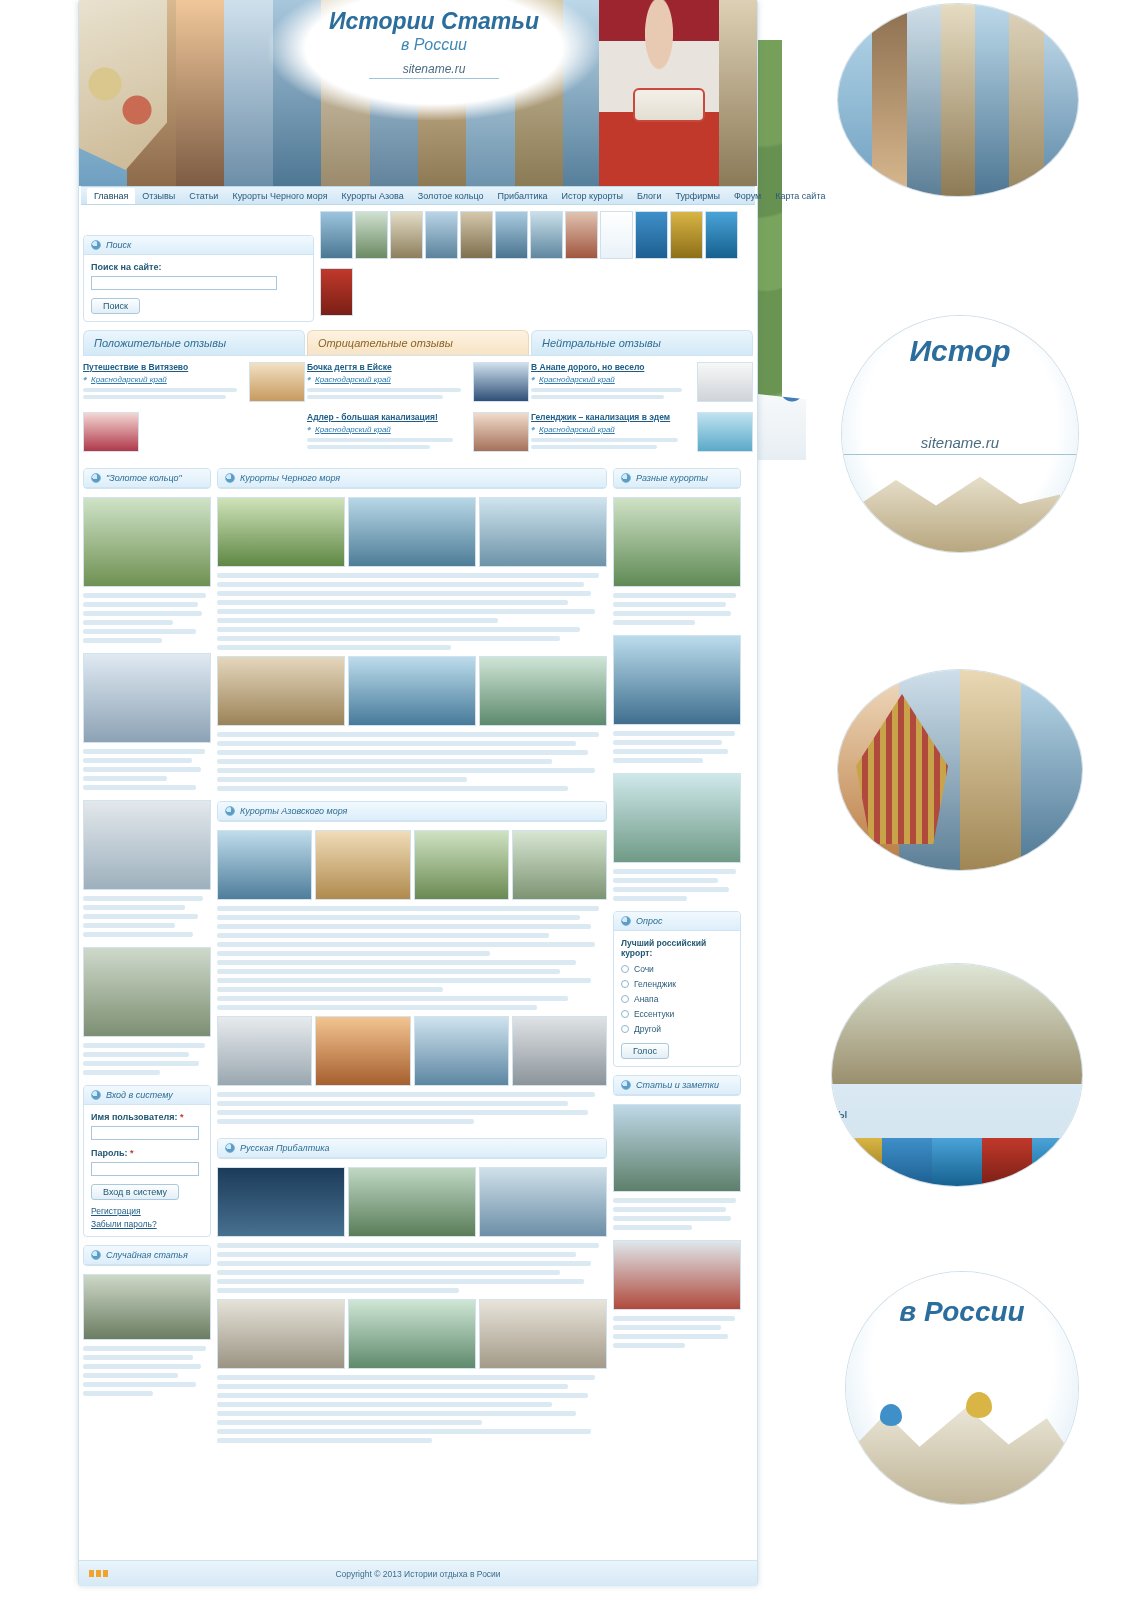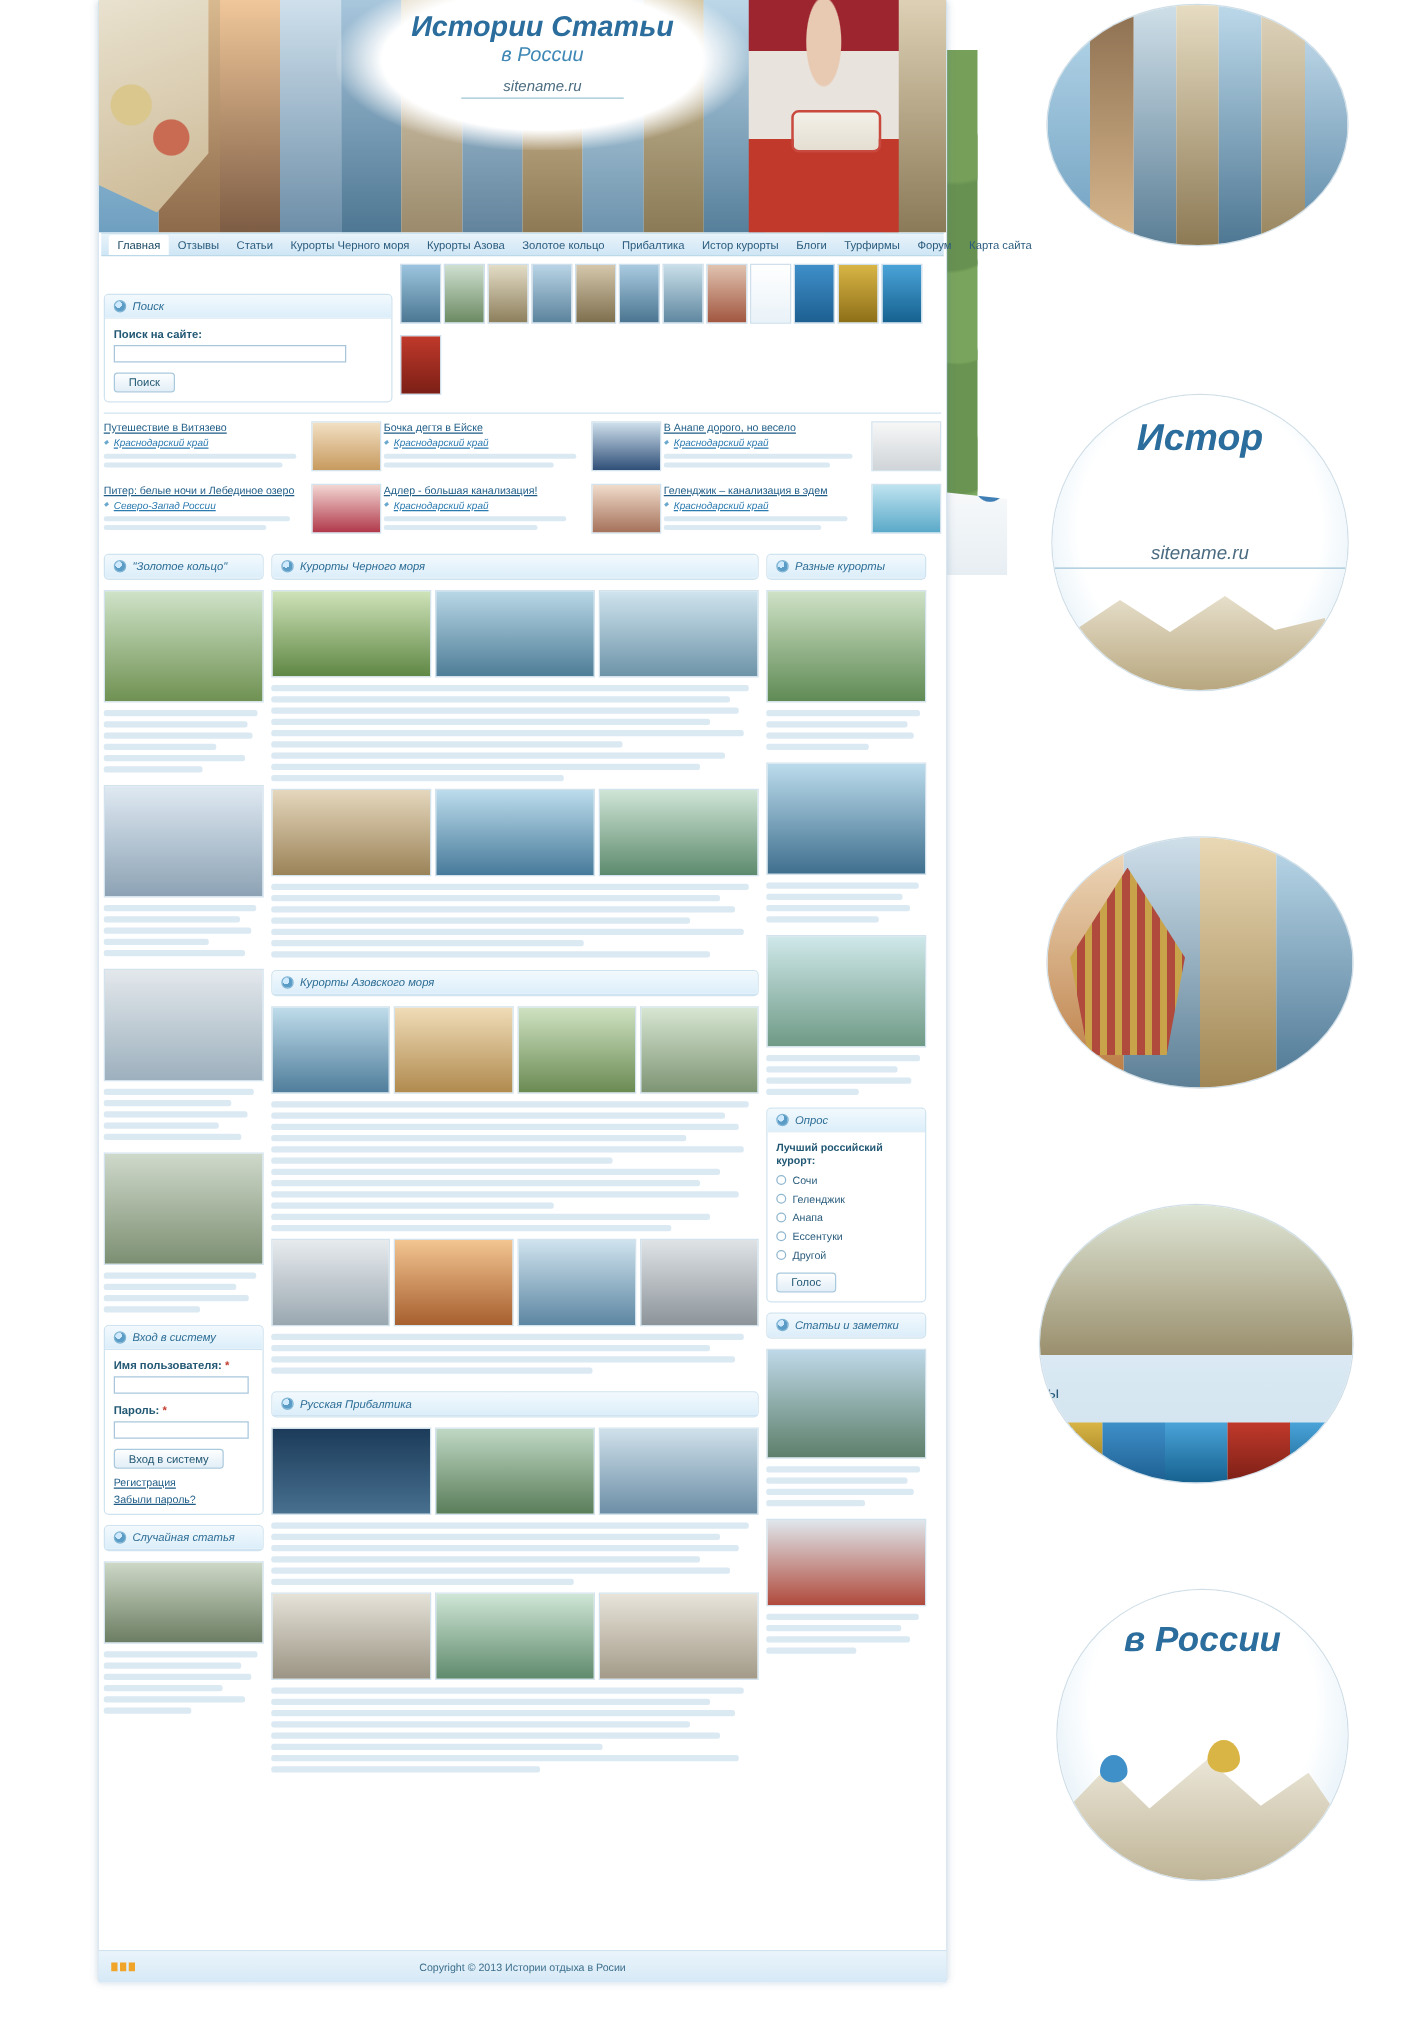--- a/index.html
+++ b/index.html
@@ -123,21 +123,21 @@
     flex: 1; text-align: left; padding: 6px 10px; font-size: 11px; font-style: italic;
     color: #2f6f96; border-radius: 6px 6px 0 0;
     background: linear-gradient(#ecf6fc, #d2e9f7);
     border: 1px solid #cfe3f0; border-bottom: none;
   }
   .rev-tab.warm { background: linear-gradient(#fdf3e2, #f8e3c4); border-color: #ecd8b4; color: #8a6326; }
   .rev-cols { display: flex; gap: 2px; border-top: 1px solid #cfe3f0; padding-top: 6px; }
   .rev-col { flex: 1; }
   .rev-item { display: flex; gap: 4px; margin-bottom: 10px; }
   .rev-text { flex: 1; }
-  .rev-title { font-size: 8.5px; color: #1e5c86; font-weight: normal; text-decoration: underline; }
+  .rev-title { font-size: 8.5px; color: #1e5c86; font-weight: bold; text-decoration: underline; }
   .rev-cat { font-size: 8px; color: #2b7bb0; font-style: italic; text-decoration: underline; margin-top: 3px; padding-left: 8px; position: relative; }
   .rev-cat::before { content: "◆"; position: absolute; left: 0; top: 0; font-size: 5px; color: #6aa8cf; }
   .rev-lines { margin-top: 4px; }
   .ln { height: 4px; background: #dbe9f3; border-radius: 2px; margin-bottom: 3px; }
   .rev-img { width: 56px; height: 40px; border: 1px solid #d3e3ee; }
 
   
   .cols { display: flex; gap: 6px; padding: 6px 4px; align-items: flex-start; }
   .col-l { width: 128px; }
   .col-c { width: 390px; }
@@ -282,43 +282,40 @@
         <span class="thumb" style="background:linear-gradient(#e0c3b0,#a1563f)"></span>
         <span class="thumb" style="background:linear-gradient(#ffffff,#e9f2f8)"></span>
         <span class="thumb" style="background:linear-gradient(#3f8fc9,#1d5f91)"></span>
         <span class="thumb" style="background:linear-gradient(#d9b545,#8d6f18)"></span>
         <span class="thumb" style="background:linear-gradient(#4aa3d8,#15618f)"></span>
         <span class="thumb" style="background:linear-gradient(#c0392b,#7b1f16)"></span>
       </div>
     </div>
 
     <div class="reviews">
+      <div class="rev-tabs">
+        <div class="rev-tab">Положительные отзывы</div>
+        <div class="rev-tab warm">Отрицательные отзывы</div>
+        <div class="rev-tab">Нейтральные отзывы</div>
+      </div>
       <div class="rev-cols">
 
         <div class="rev-col">
           <div class="rev-item">
             <div class="rev-text">
               <div class="rev-title">Путешествие в Витязево</div>
               <div class="rev-cat">Краснодарский край</div>
               <div class="rev-lines">
                 <div class="ln" style="width:95%"></div>
                   <div class="ln" style="width:88%"></div>
               </div>
             </div>
             <div class="rev-img" style="background:linear-gradient(#f2e0c4,#c79a5e)"></div>
           </div>
           <div class="rev-item">
-            <div class="rev-text">
-              <div class="rev-title">Питер: белые ночи и Лебединое озеро</div>
-              <div class="rev-cat">Северо-Запад России</div>
-              <div class="rev-lines">
-                <div class="ln" style="width:92%"></div>
-                  <div class="ln" style="width:80%"></div>
-              </div>
-            </div>
             <div class="rev-img" style="background:linear-gradient(#f3d6d2,#b0384a)"></div>
           </div>
         </div>
 
         <div class="rev-col">
           <div class="rev-item">
             <div class="rev-text">
               <div class="rev-title">Бочка дегтя в Ейске</div>
               <div class="rev-cat">Краснодарский край</div>
               <div class="rev-lines">

